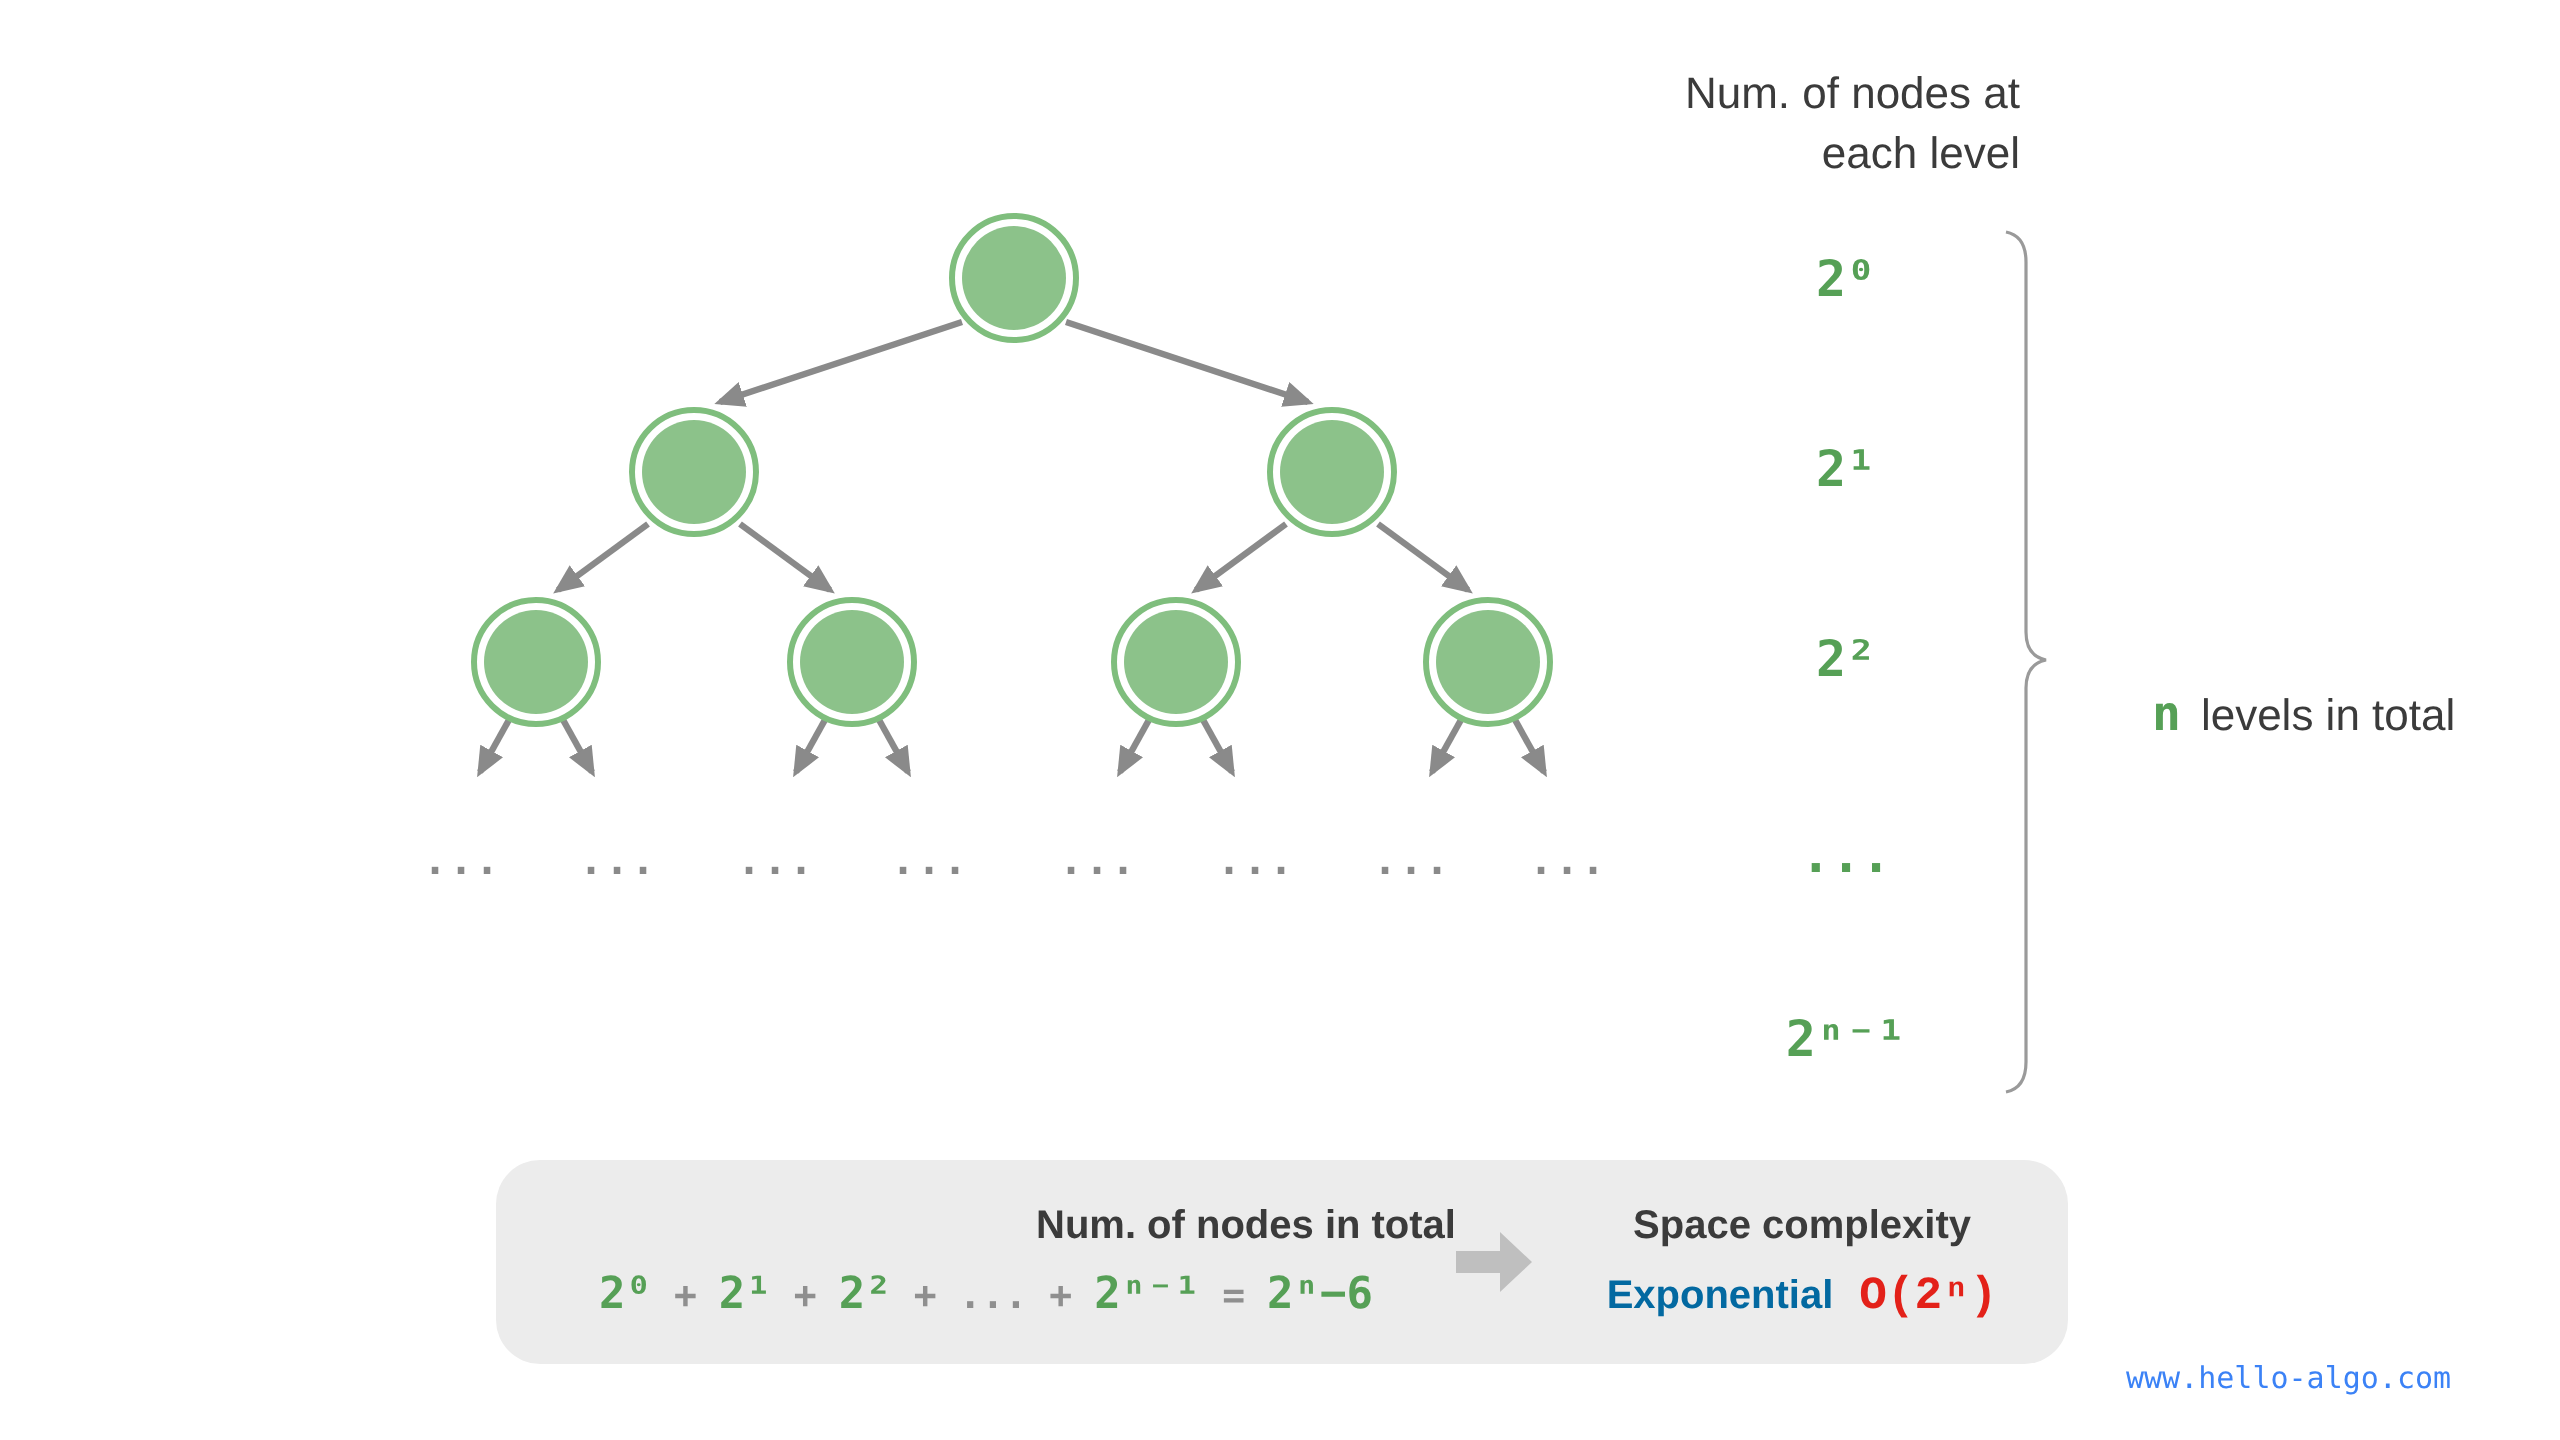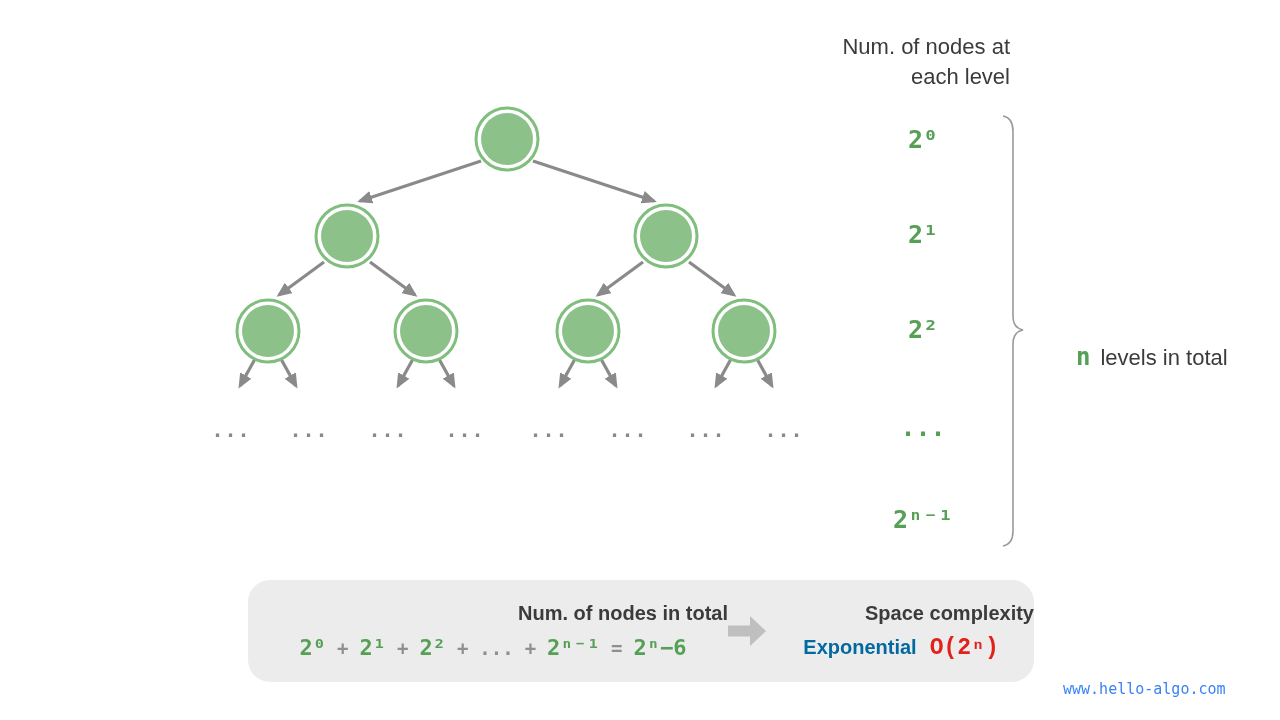--- a/index.html
+++ b/index.html
@@ -39,21 +39,21 @@
     font-size:24px; color:#56a056; margin-right:10px;
   }
 
   
   .summary-box {
     position:absolute; left:248px; top:580px; width:786px; height:102px;
     background:#ececec; border-radius:22px;
     display:flex; align-items:center;
   }
   .sum-left { width:470px; margin-left:10px; text-align:right; }
-  .sum-right { flex:1; text-align:right; }
+  .sum-right { flex:1; text-align:center; }
   .box-title { font-size:20px; font-weight:bold; color:#3b3b3b; margin-bottom:10px; }
   .formula {
     display:flex; justify-content:center; align-items:baseline; gap:11px;
     font-family:"DejaVu Sans Mono", monospace; font-weight:bold;
   }
   .t-green { font-size:22px; color:#56a056; }
   .t-op    { font-size:19px; color:#8f8f8f; }
   .block-arrow-svg { flex:0 0 auto; }
   .complexity { display:flex; justify-content:center; align-items:baseline; gap:13px; }
   .cx-word { font-size:20px; font-weight:bold; color:#0369a1; }

